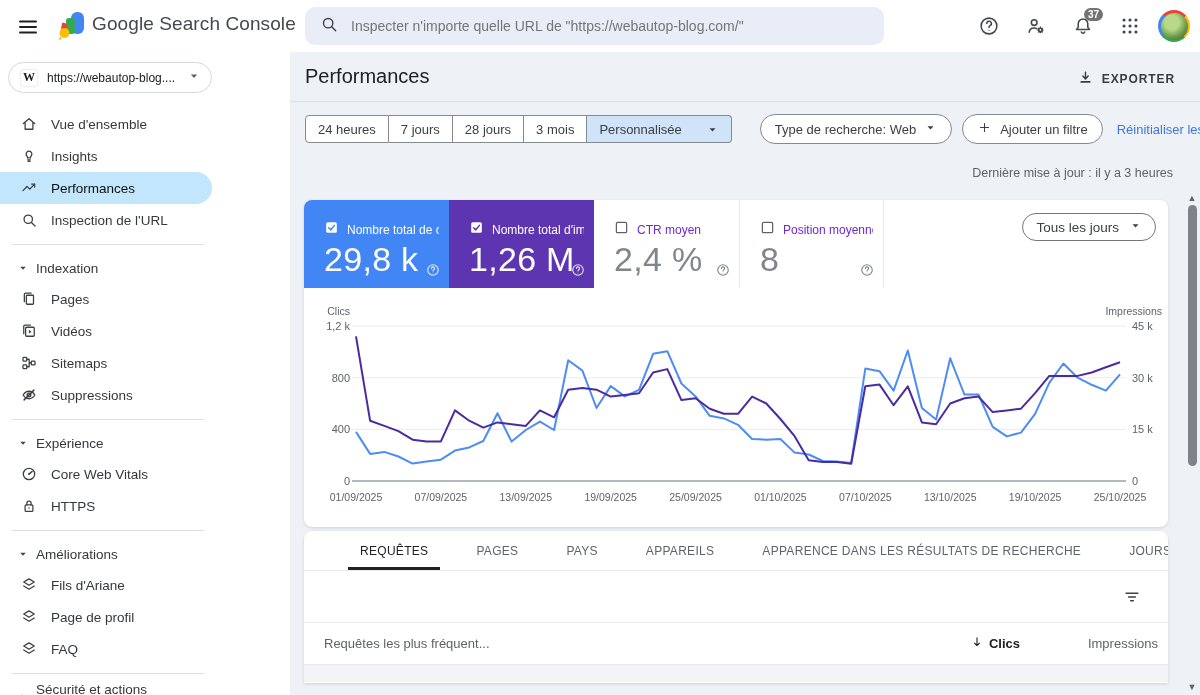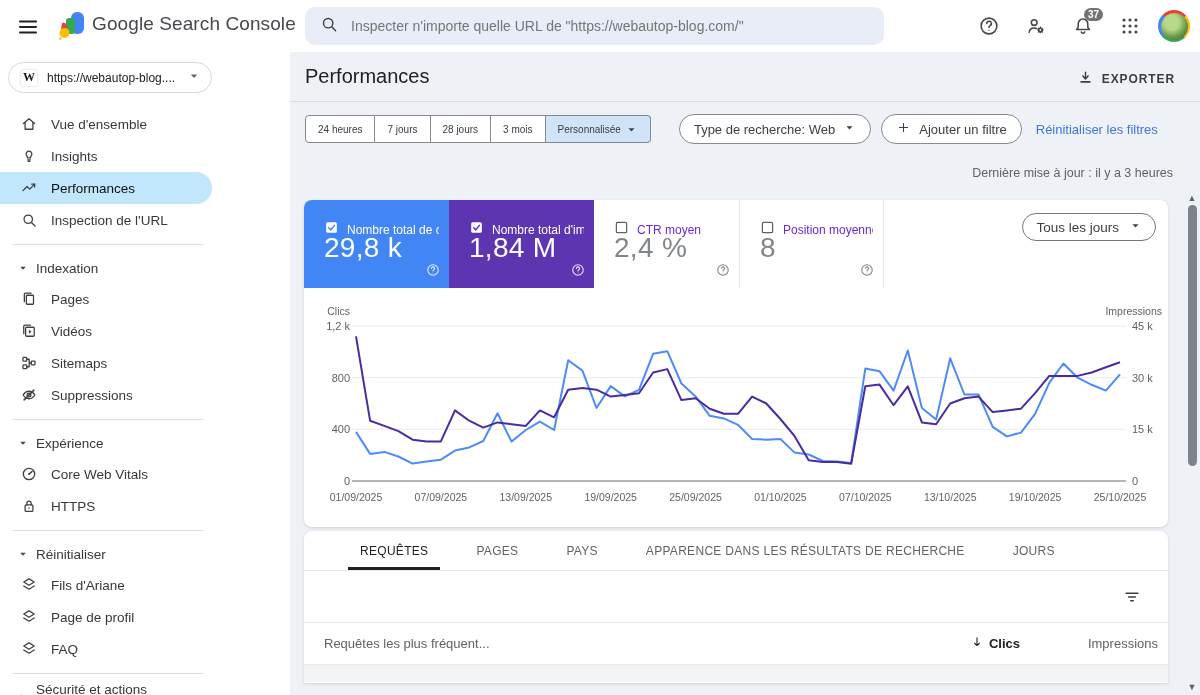--- a/index.html
+++ b/index.html
@@ -32,37 +32,37 @@
   .nav-divider { height:1px; background:#dde1e6; margin:8px 0 8px 12px; width:192px; }
 
   
   #main { position:absolute; left:290px; top:52px; width:910px; height:643px; background:#eef1f5; overflow:hidden; }
   #page-title { position:absolute; left:15px; top:13px; font-size:20px; color:#202124; }
   #export-btn { position:absolute; right:25px; top:17px; display:flex; align-items:center; gap:8px; cursor:pointer; font-size:12px; font-weight:bold; letter-spacing:.9px; color:#3a3d40; }
   #title-divider { position:absolute; left:0; top:49px; width:910px; height:1px; background:#d9dde2; }
 
   #filters-row { position:absolute; left:15px; top:63px; height:28px; display:flex; align-items:center; }
   #range-group { display:flex; height:28px; }
-  .range-chip { border:1px solid #848a90; border-left:none; background:#fff; font-size:10px; color:#3c4043; display:flex; align-items:center; padding:0 12px; cursor:pointer; white-space:nowrap; }
+  .range-chip { border:1px solid #848a90; border-left:none; background:#fff; font-size:13px; color:#3c4043; display:flex; align-items:center; padding:0 12px; cursor:pointer; white-space:nowrap; }
   .range-chip:first-child { border-left:1px solid #848a90; border-radius:4px 0 0 4px; }
-  .range-chip.selected { background:#cfe3f9; border-radius:0 4px 4px 0; gap:4px; }
+  .range-chip.selected { background:#cfe3f9; border-radius:0 4px 4px 0; gap:24px; }
   .pill { border:1px solid #848a90; border-radius:15px; background:#fff; height:30px; display:flex; align-items:center; padding:0 14px; font-size:13px; color:#3c4043; cursor:pointer; gap:8px; white-space:nowrap; }
   #search-type { margin-left:28px;justify-content:center; }
   #add-filter { margin-left:10px; }
   #reset-link { margin-left:14px; color:#3e77df; font-size:13px; cursor:pointer; white-space:nowrap; }
   #last-update { position:absolute; right:27px; top:114px; font-size:12.5px; color:#5f6368; }
 
   
   #card-perf { position:absolute; left:14px; top:148px; width:864px; height:327px; background:#fff; border-radius:8px; box-shadow:0 1px 3px rgba(60,64,67,.18); }
   #metric-tiles { position:absolute; left:0; top:0; height:88px; display:flex; }
   .tile { width:145px; height:88px; position:relative; cursor:pointer; }
   .tile:first-child { border-radius:8px 0 0 0; }
   .tile .row1 { position:absolute; left:20px; top:20px; right:10px; display:flex; align-items:center; gap:8px; }
   .tile .lbl { font-size:12px; white-space:nowrap; overflow:hidden; }
-  .tile .val { position:absolute; left:20px; top:32px; font-size:28px; letter-spacing:.3px; }
+  .tile .val { position:absolute; left:20px; top:40px; font-size:34px; letter-spacing:.3px; }
   .tile .help { position:absolute; right:9px; bottom:7px; }
   .tile.colored .lbl, .tile.colored .val { color:#fff; }
   .tile.plain .lbl { color:#6d28d9; }
   .tile.plain .val { color:#80868b; }
   .tile.plain.divided { border-left:1px solid #e8eaed; }
   .tile.plain.divided-r { border-right:1px solid #e8eaed; }
   #granularity { position:absolute; right:12px; top:13px; border:1px solid #747775; border-radius:15px; height:28px; display:flex; align-items:center; gap:10px; padding:0 13px; font-size:13.5px; color:#3c4043; cursor:pointer; background:#fff; }
 
   #chart-zone { position:absolute; left:0; top:100px; width:864px; height:210px; }
   .ax-title { position:absolute; font-size:10.5px; color:#5f6368; top:5px; }
@@ -281,21 +281,21 @@
         </span>
         <span>HTTPS</span>
       </div>
       <div class="nav-divider"></div>
       <div class="nav-header">
         <span class="ic">
           <svg width="12" height="12" viewBox="0 0 24 24" fill="#444746" stroke="none" stroke-width="1.7" stroke-linecap="round" stroke-linejoin="round">
             <path d="M6.5 9.5 L12 15.5 L17.5 9.5 Z"></path>
           </svg>
         </span>
-        <span>Réinitialiser</span>
+        <span>Améliorations</span>
       </div>
       <div class="nav-item">
         <span class="ic">
           <svg width="18" height="18" viewBox="0 0 24 24" fill="none" stroke="#3c4043" stroke-width="1.7" stroke-linecap="round" stroke-linejoin="round">
             <path d="M12 3.8 L19 8.1 L12 12.4 L5 8.1 Z"></path>
             <path d="M5 13.3 L12 17.6 L19 13.3"></path>
           </svg>
         </span>
         <span>Fils d'Ariane</span>
       </div>
@@ -388,21 +388,21 @@
             </svg></span>
         </div>
         <div class="tile colored" style="background: rgb(94, 53, 177);">
           <div class="row1">
             <span><svg width="15" height="15" viewBox="0 0 24 24">
                 <rect x="3.5" y="3.5" width="17" height="17" rx="2.5" fill="#fff"></rect>
                 <path d="M7.5 12.5 L10.8 15.7 L16.8 8.6" fill="none" stroke="#5e35b1" stroke-width="2.4" stroke-linecap="round"></path>
               </svg></span>
             <span class="lbl">Nombre total d'im...</span>
           </div>
-          <div class="val">1,84 M</div>
+          <div class="val">1,26 M</div>
           <span class="help"><svg width="14" height="14" viewBox="0 0 24 24" fill="none" stroke="rgba(255,255,255,.85)" stroke-width="1.7" stroke-linecap="round" stroke-linejoin="round">
               <circle cx="12" cy="12" r="9" stroke-width="1.9"></circle>
               <path d="M9.5 9.2 a2.6 2.6 0 1 1 3.7 2.4 c-.9.4-1.2 1.1-1.2 2" stroke-width="1.9"></path>
               <circle cx="12" cy="17" r="0.8" fill="rgba(255,255,255,.85)" stroke="none"></circle>
             </svg></span>
         </div>
         <div class="tile plain" style="background: rgb(255, 255, 255);">
           <div class="row1">
             <span><svg width="15" height="15" viewBox="0 0 24 24">
                 <rect x="3.8" y="3.8" width="16.4" height="16.4" rx="2" fill="none" stroke="#5f6368" stroke-width="2"></rect>
@@ -467,20 +467,21 @@
         <div class="xtick" style="left: 731.111px;">19/10/2025</div>
         <div class="xtick" style="left: 816px;">25/10/2025</div>
       </div>
   </div>
 
   <div id="card-table">
     <div id="tabs-row">
         <div class="tab active">REQUÊTES</div>
         <div class="tab">PAGES</div>
         <div class="tab">PAYS</div>
+        <div class="tab">APPAREILS</div>
         <div class="tab">APPARENCE DANS LES RÉSULTATS DE RECHERCHE</div>
         <div class="tab">JOURS</div>
       </div>
     <div id="filter-row">
       <span class="ficon" id="flt-icon"><svg width="20" height="20" viewBox="0 0 24 24" fill="none" stroke="#3c4043" stroke-width="1.7" stroke-linecap="round" stroke-linejoin="round">
             <path d="M5 7.5 H19 M8 12 H16 M10.5 16.5 H13.5" stroke-width="2"></path>
           </svg></span>
     </div>
     <div id="thead-row">
       <span id="th-query">Requêtes les plus fréquent...</span>

